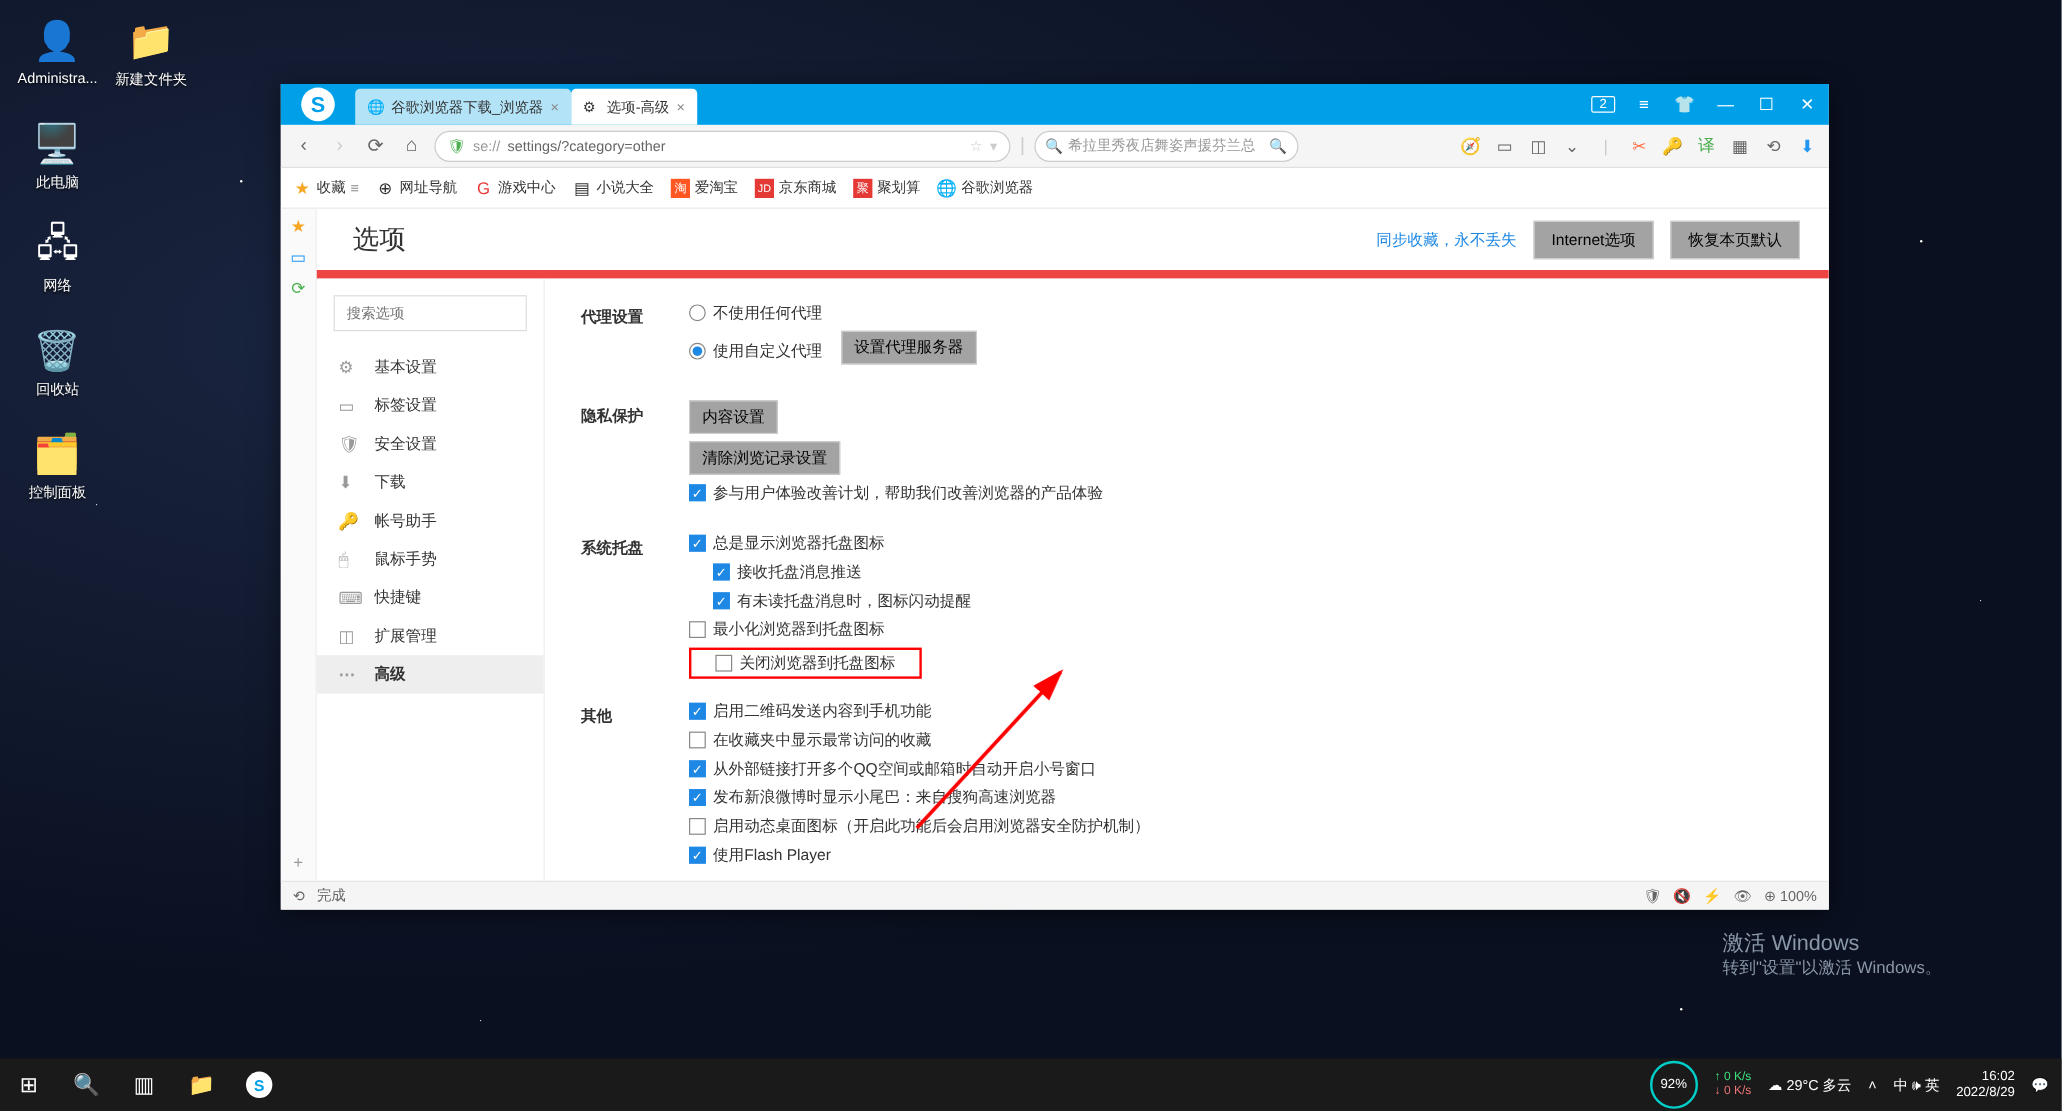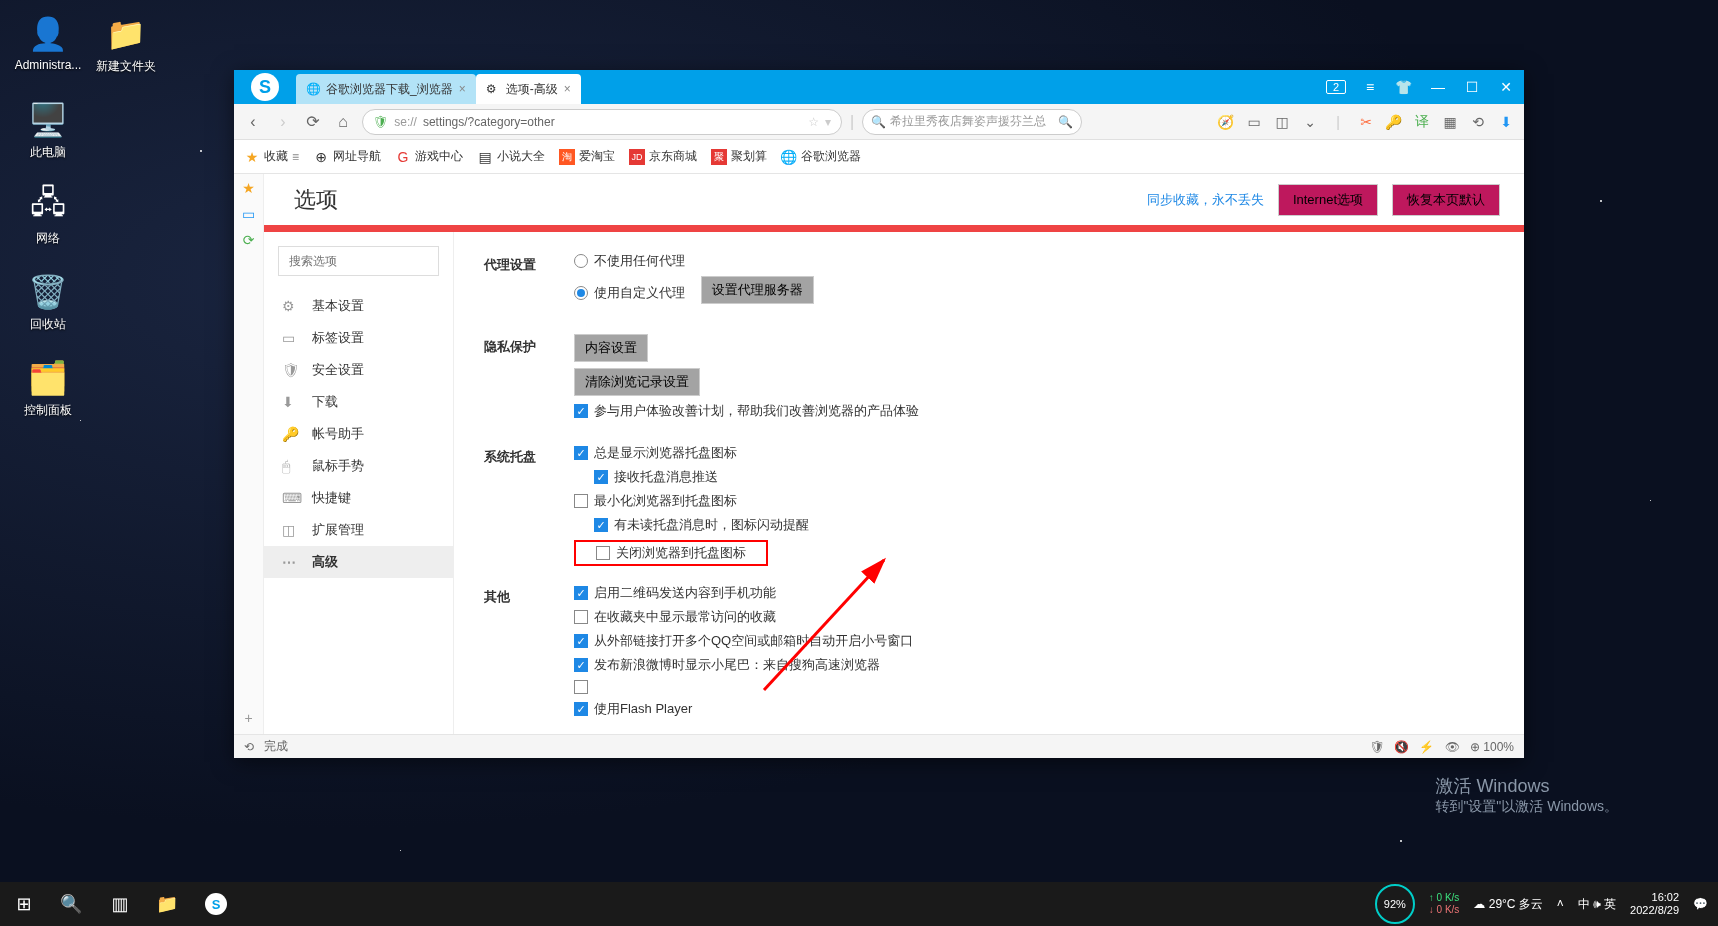--- a/index.html
+++ b/index.html
@@ -48,21 +48,21 @@
 .content { flex: 1; display: flex; background: #fff; overflow: hidden; }
 .sidebar-rail { width: 30px; background: #fafafa; border-right: 1px solid #eee; display: flex; flex-direction: column; align-items: center; padding-top: 6px; gap: 10px; }
 .sidebar-rail span { font-size: 14px; color: #999; cursor: pointer; }
 .rail-plus { margin-top: auto; margin-bottom: 8px; }
 
 .settings-page { flex: 1; display: flex; flex-direction: column; }
 .settings-header { height: 58px; border-bottom: 7px solid #ef4444; display: flex; align-items: center; padding: 0 24px 0 30px; }
 .settings-title { font-size: 22px; color: #333; }
 .header-links { margin-left: auto; display: flex; align-items: center; gap: 14px; font-size: 13px; }
 .linkblue { color: #1e88e5; cursor: pointer; }
-.btn-outline { border: 1px solid #ccc; background: #be185d; padding: 6px 14px; font-size: 13px; cursor: pointer; }
+.btn-outline { border: 1px solid #ccc; background: #a3a3a3; padding: 6px 14px; font-size: 13px; cursor: pointer; }
 
 .settings-body { flex: 1; display: flex; overflow: hidden; }
 .nav-col { width: 190px; border-right: 1px solid #eee; display: flex; flex-direction: column; }
 .nav-search { margin: 14px; }
 .nav-search input { width: 100%; height: 30px; border: 1px solid #ddd; padding: 0 10px; font-size: 12px; }
 .nav-item { height: 32px; display: flex; align-items: center; padding: 0 18px; gap: 14px; font-size: 13px; color: #333; cursor: pointer; }
 .nav-item.active { background: #eee; font-weight: bold; }
 .nav-item .nico { width: 16px; color: #999; font-size: 14px; }
 
 .main-col { flex: 1; padding: 20px 30px; overflow: auto; position: relative; }
@@ -315,27 +315,27 @@
             <div class="row-label">系统托盘</div>
             <div class="row-content">
               <div class="check-line">
                   <span class="checkbox checked"></span>
                   <span>总是显示浏览器托盘图标</span>
                 </div>
               <div class="check-line indent">
                   <span class="checkbox checked"></span>
                   <span>接收托盘消息推送</span>
                 </div>
+              <div class="check-line indent">
+                  <span class="checkbox checked"></span>
+                  <span>有未读托盘消息时，图标闪动提醒</span>
+                </div>
               <div class="check-line">
                   <span class="checkbox"></span>
                   <span>最小化浏览器到托盘图标</span>
-                </div>
-              <div class="check-line indent">
-                  <span class="checkbox checked"></span>
-                  <span>有未读托盘消息时，图标闪动提醒</span>
                 </div>
               <div class="highlight-box">
                 <div class="check-line" style="margin:0">
                     <span class="checkbox"></span>
                     <span>关闭浏览器到托盘图标</span>
                   </div>
               </div>
             </div>
           </div>
 
@@ -353,20 +353,21 @@
               <div class="check-line">
                   <span class="checkbox checked"></span>
                   <span>从外部链接打开多个QQ空间或邮箱时自动开启小号窗口</span>
                 </div>
               <div class="check-line">
                   <span class="checkbox checked"></span>
                   <span>发布新浪微博时显示小尾巴：来自搜狗高速浏览器</span>
                 </div>
               <div class="check-line">
                   <span class="checkbox"></span>
+                  <span>启用动态桌面图标（开启此功能后会启用浏览器安全防护机制）</span>
                 </div>
               <div class="check-line">
                   <span class="checkbox checked"></span>
                   <span>使用Flash Player</span>
                 </div>
             </div>
           </div>
 
         </div>
       </div>

